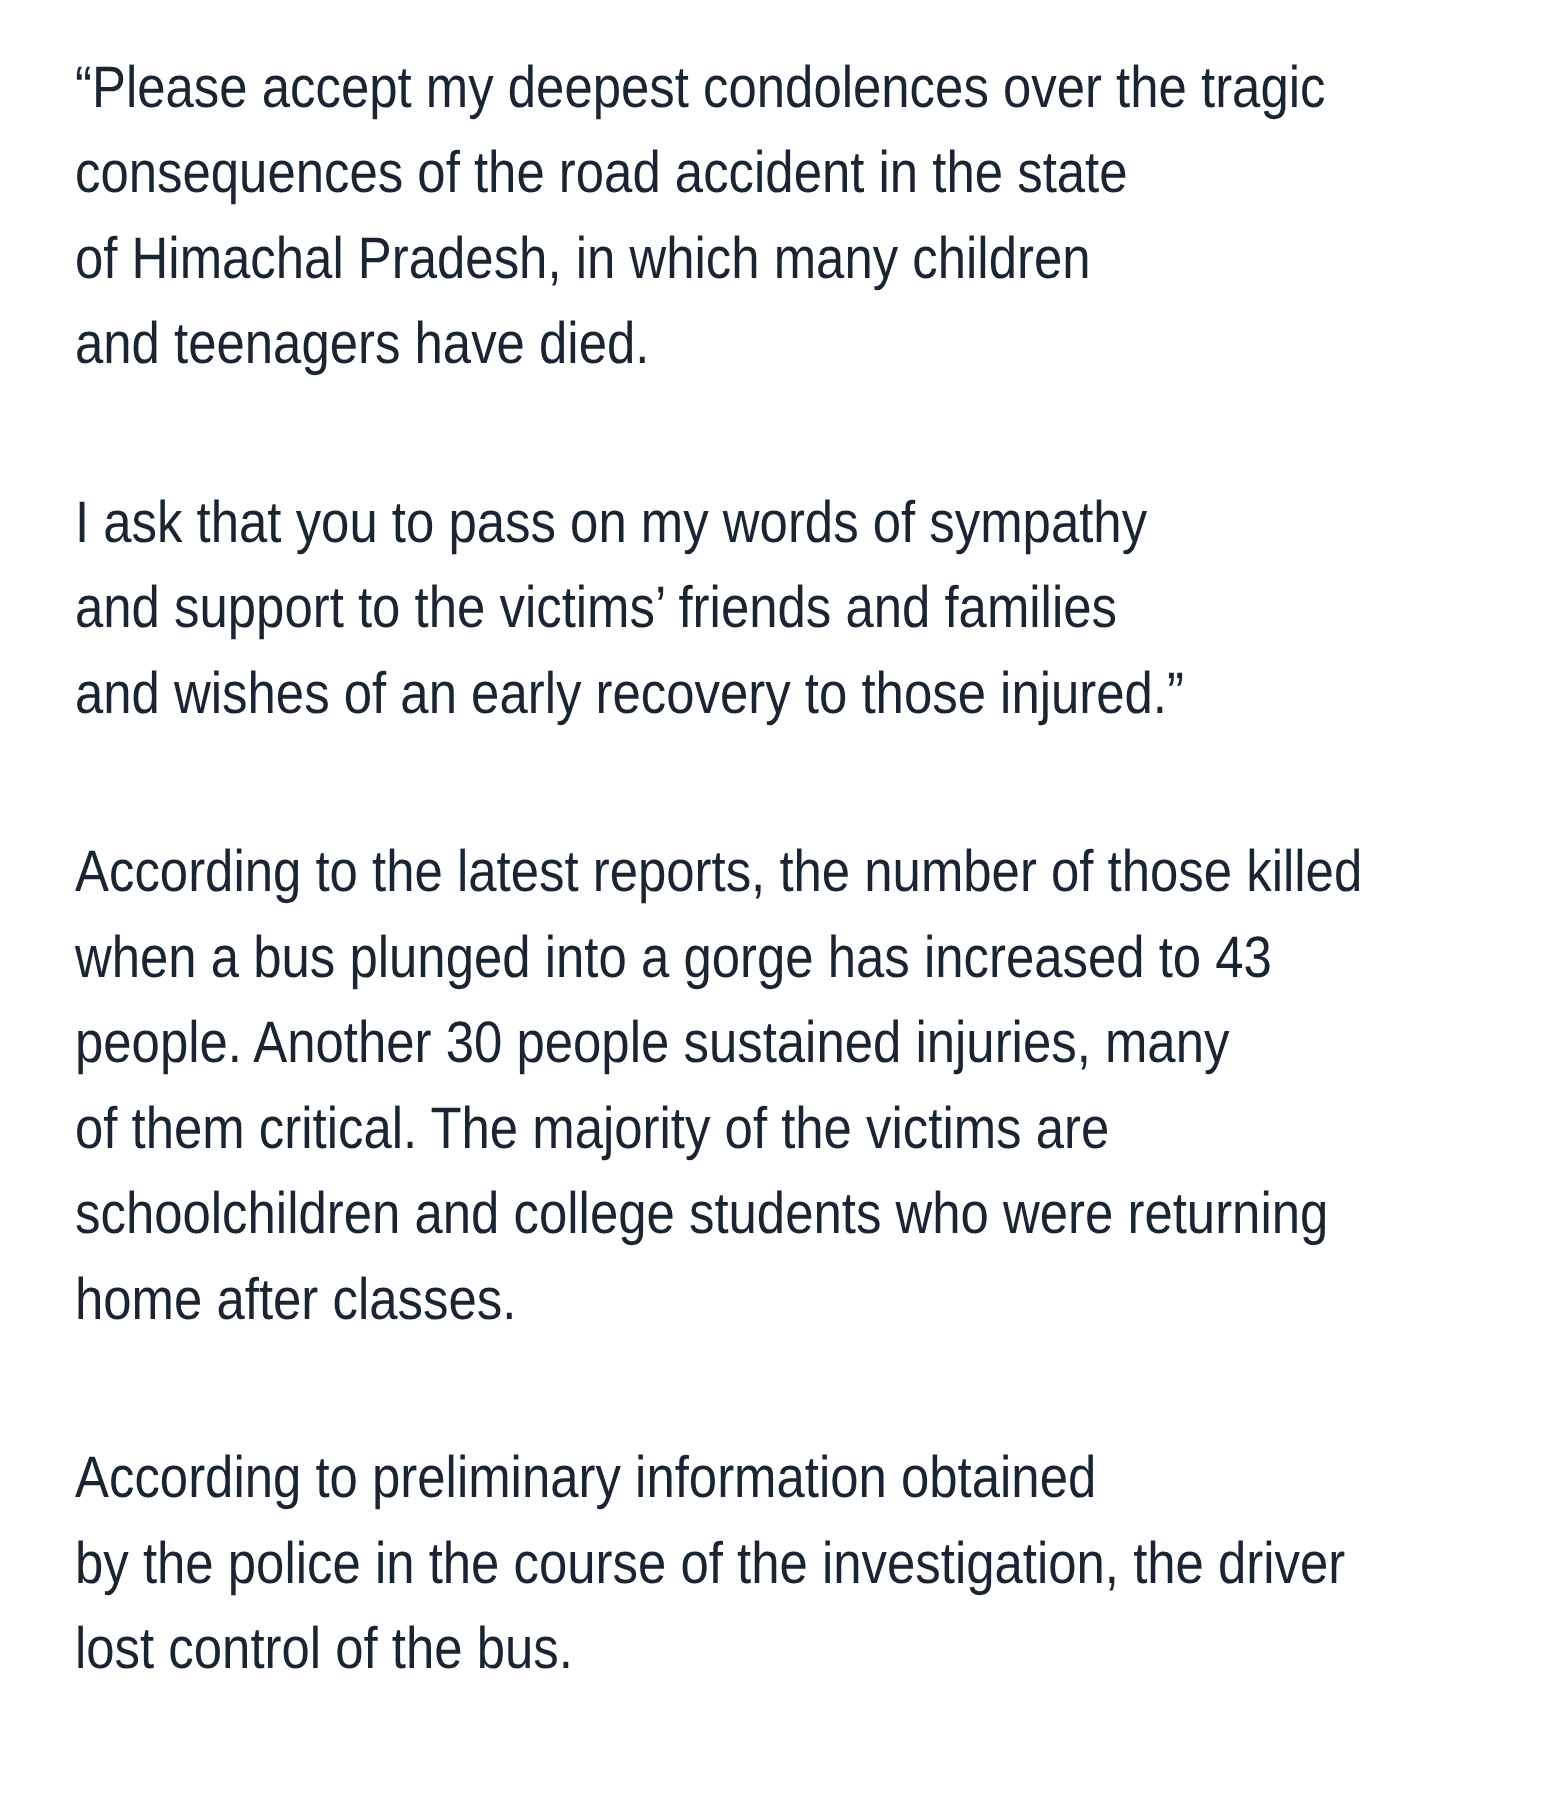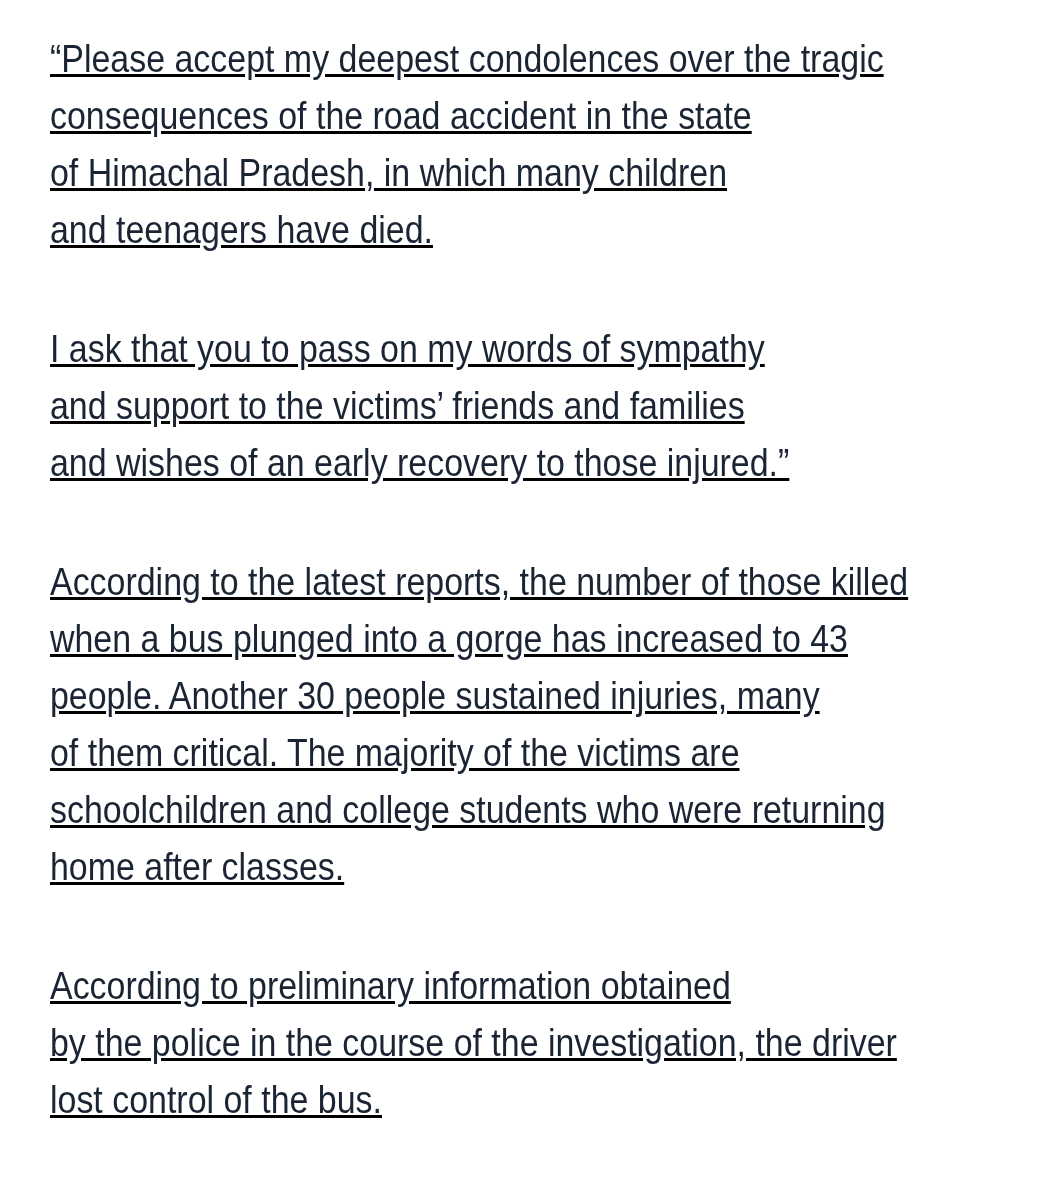--- a/index.html
+++ b/index.html
@@ -8,21 +8,20 @@
     background: #ffffff;
   }
   body {
     width: 1042px;
     height: 1200px;
     overflow: hidden;
     font-family: "Liberation Sans", sans-serif;
   }
   .article {
     padding: 30px 0 0 50px;
-    text-decoration: underline;
   }
   
   .text-scale {
     width: 1150px;
     transform: scaleX(0.87);
     transform-origin: top left;
   }
   .para {
     margin: 0 0 62px 0;
     font-size: 39px;

